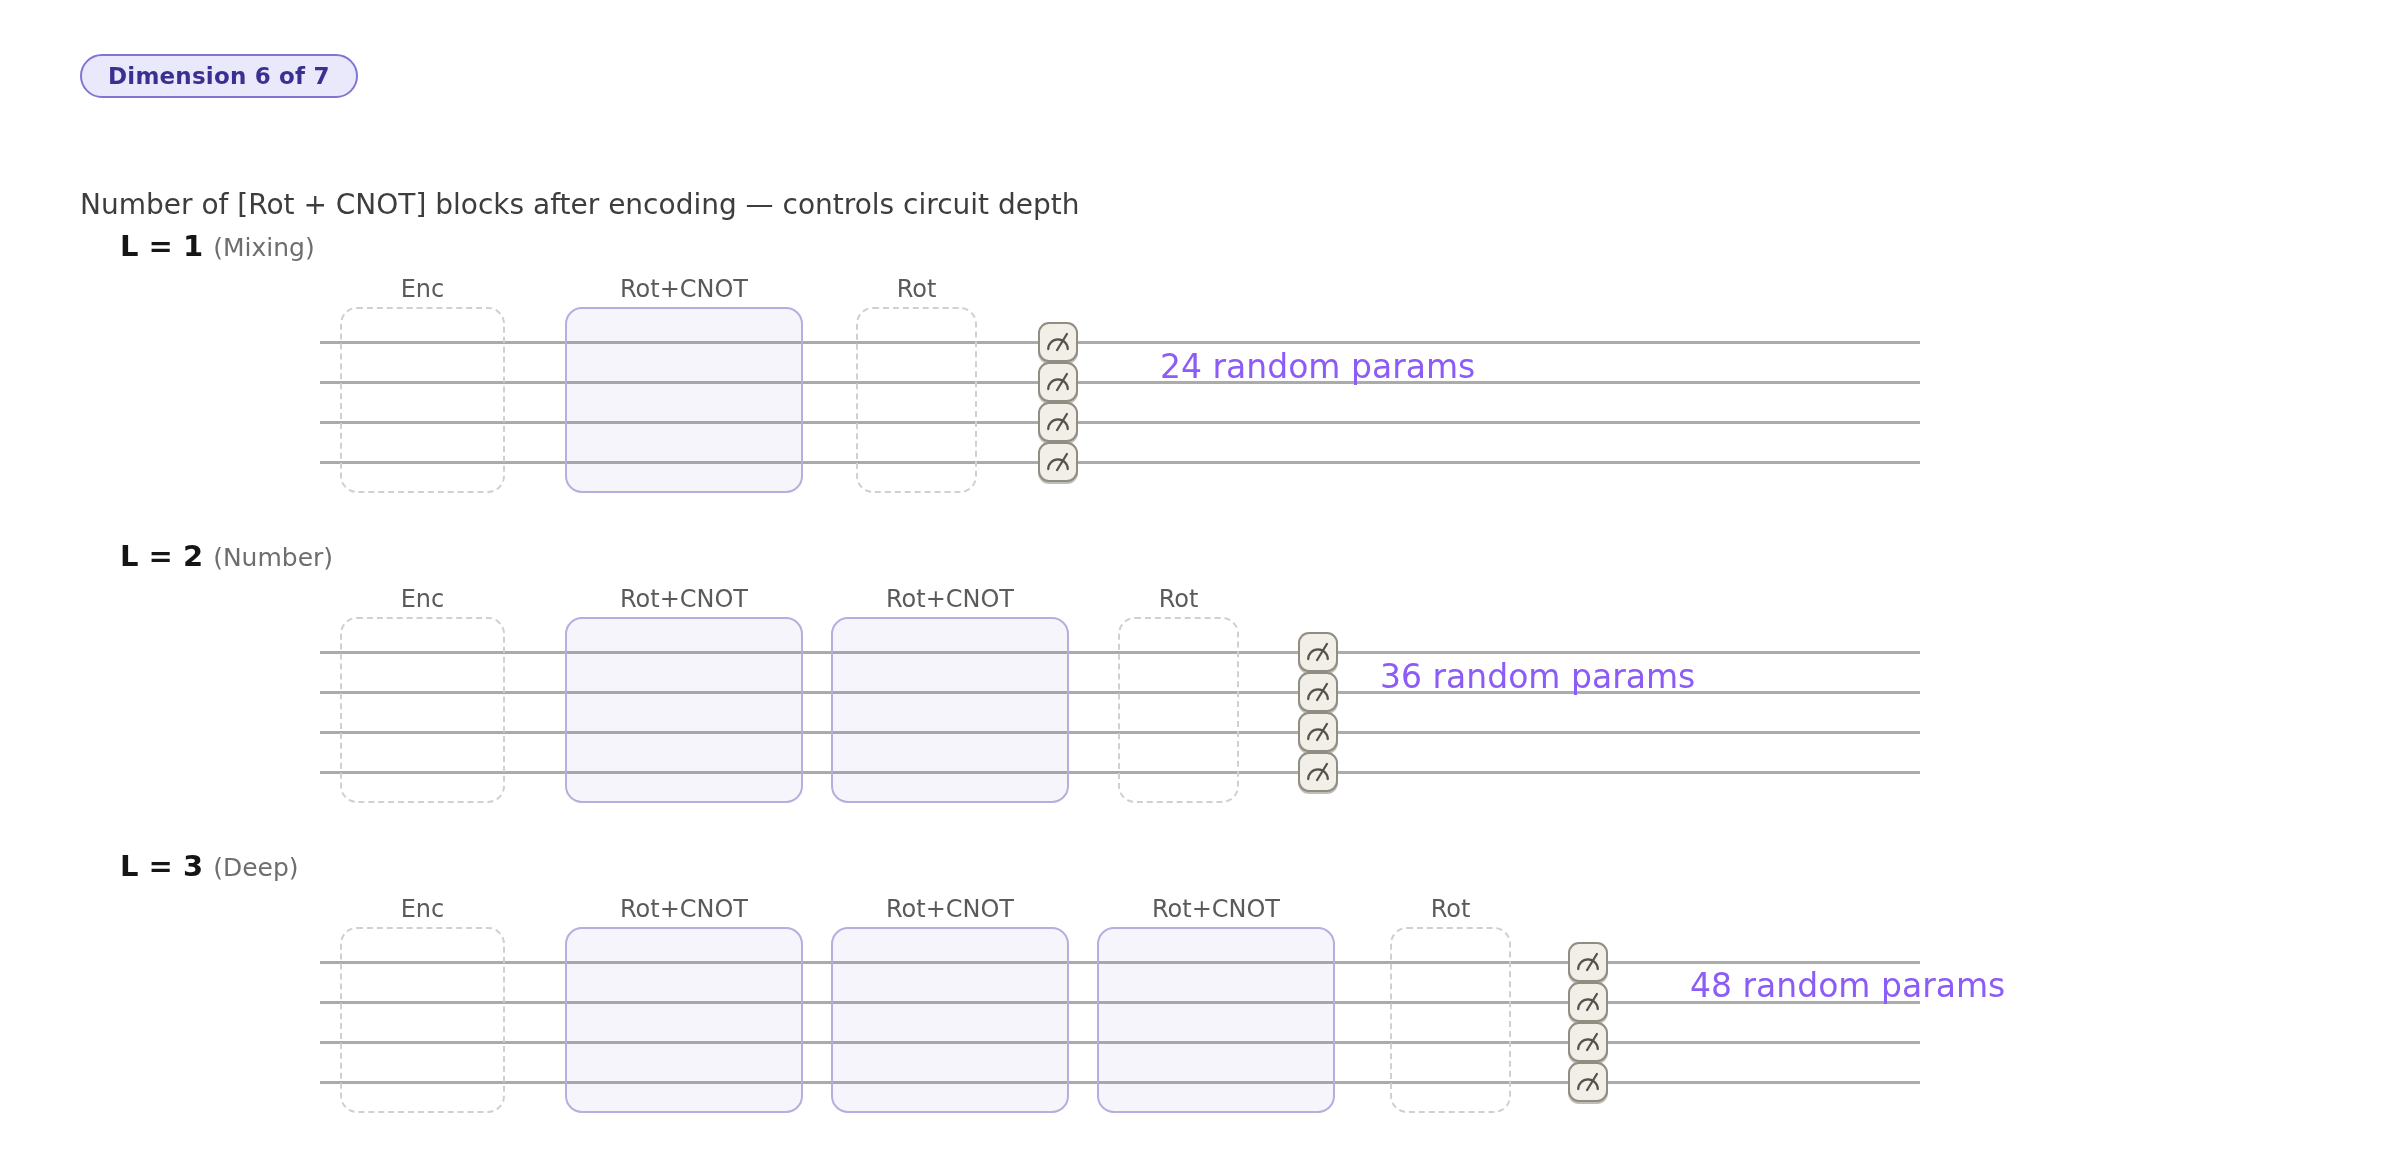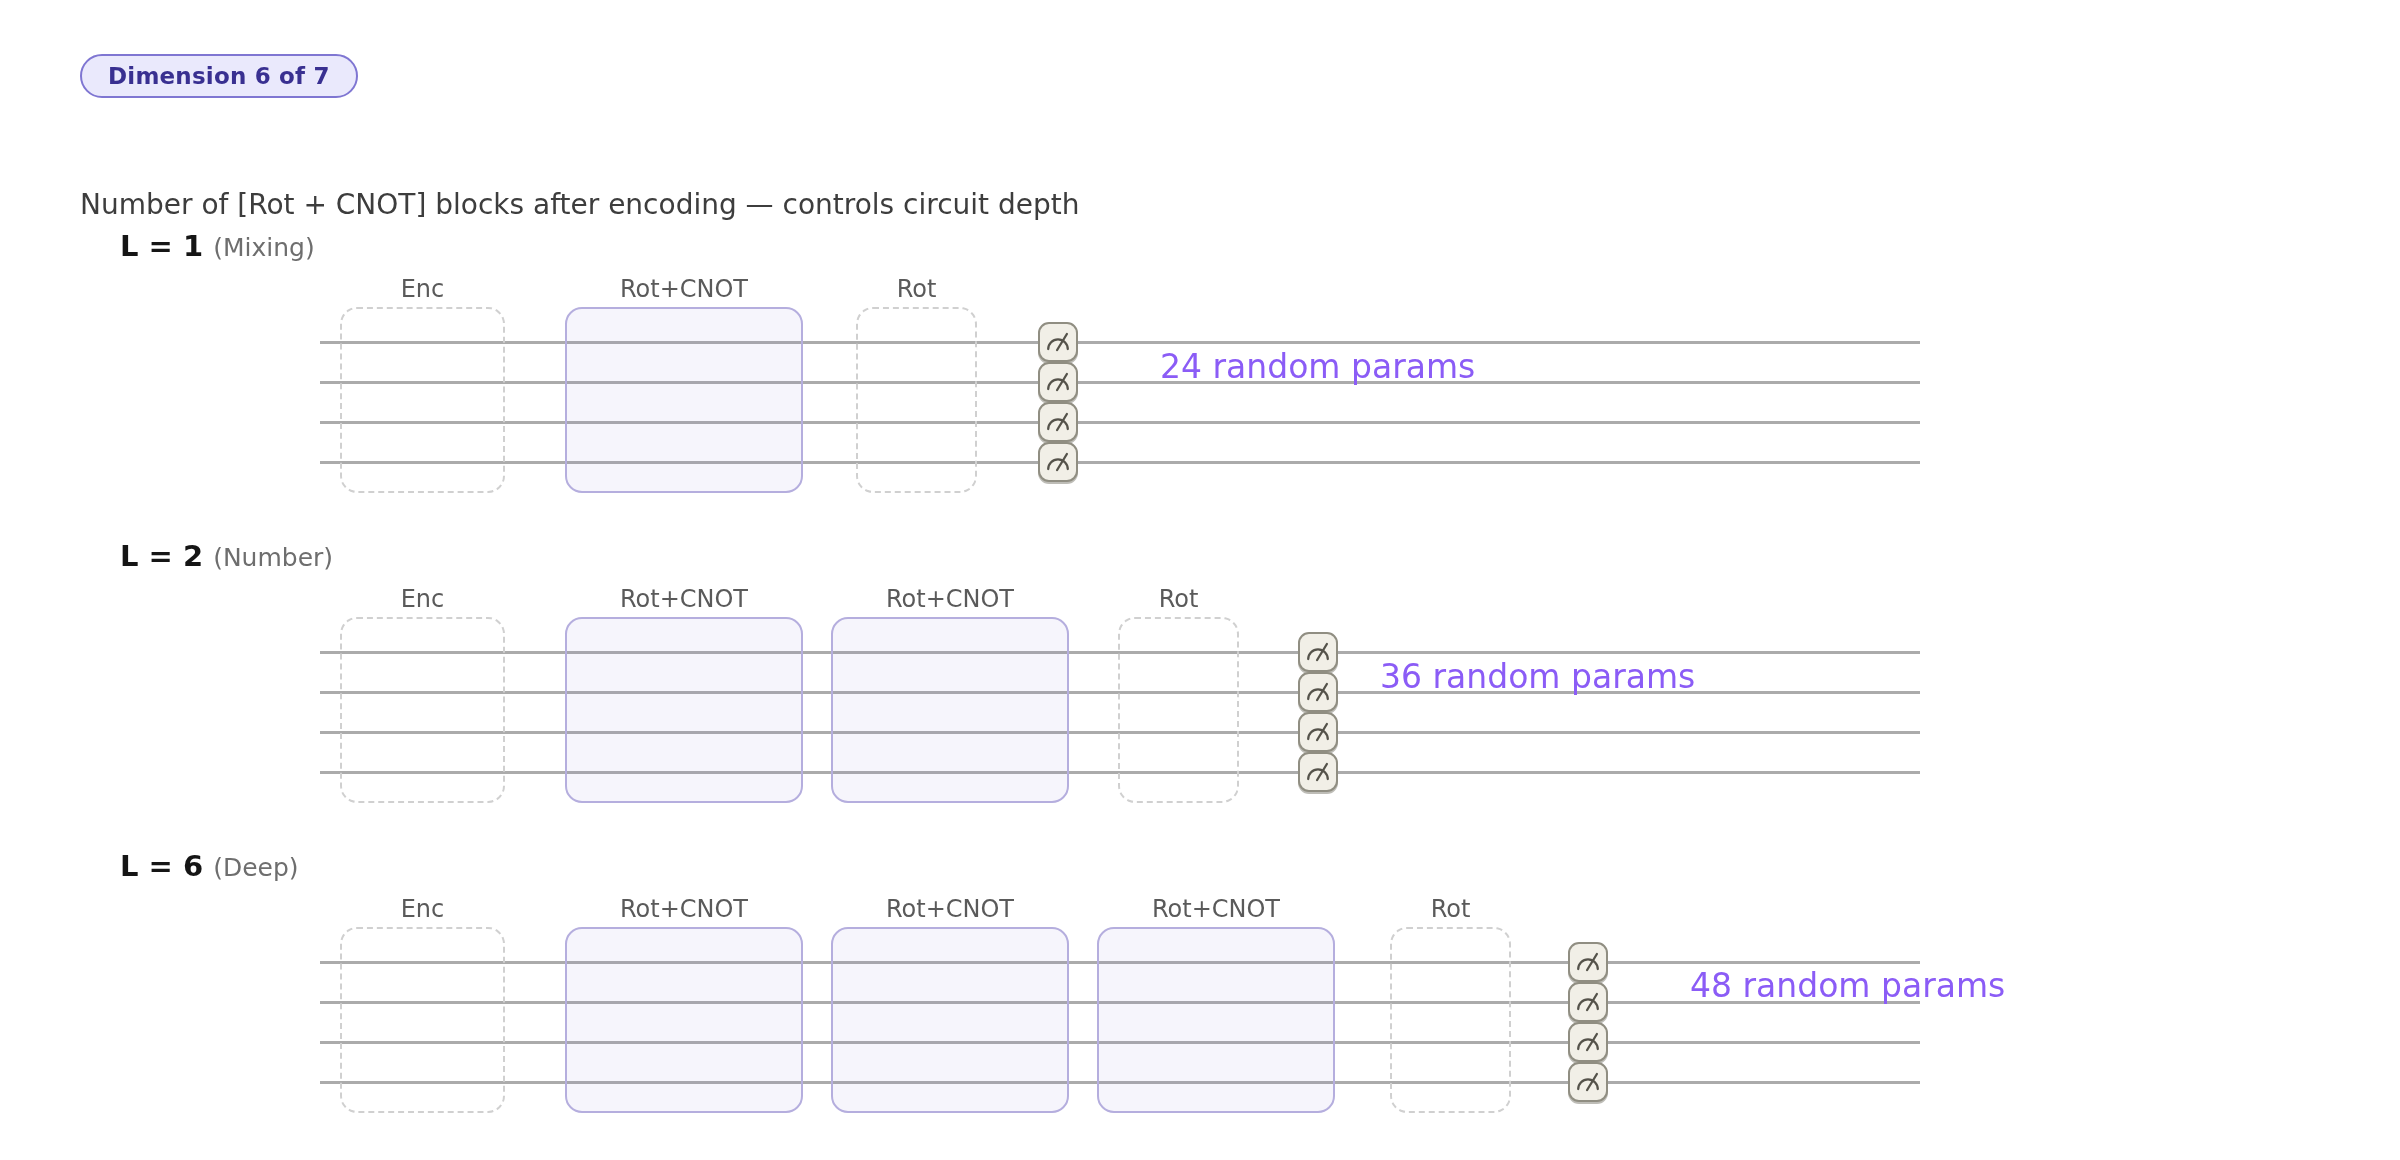--- a/index.html
+++ b/index.html
@@ -169,21 +169,21 @@
           <path d="M7 26 A 11 11 0 0 1 29 26" fill="none" stroke="#55534b" stroke-width="2.6" stroke-linecap="round"></path>
           <line x1="17" y1="27" x2="28" y2="9" stroke="#55534b" stroke-width="2.6" stroke-linecap="round"></line>
         </svg>
     </div>
 
     <div class="params" style="left:1380px;top:657px">36 random params</div>
   </div>
 
   <div>
     <div class="sec-heading" style="top:849px">
-      <span>L = 6</span><span class="qual">(Deep)</span>
+      <span>L = 3</span><span class="qual">(Deep)</span>
     </div>
 
     <div class="wire" style="top:961px"></div>
     <div class="wire" style="top:1001px"></div>
     <div class="wire" style="top:1041px"></div>
     <div class="wire" style="top:1081px"></div>
 
     <div class="block dashed" style="left:340px;top:927px;width:165px"></div>
     <div class="block filled" style="left:565px;top:927px;width:238px"></div>
     <div class="block filled" style="left:831px;top:927px;width:238px"></div>

